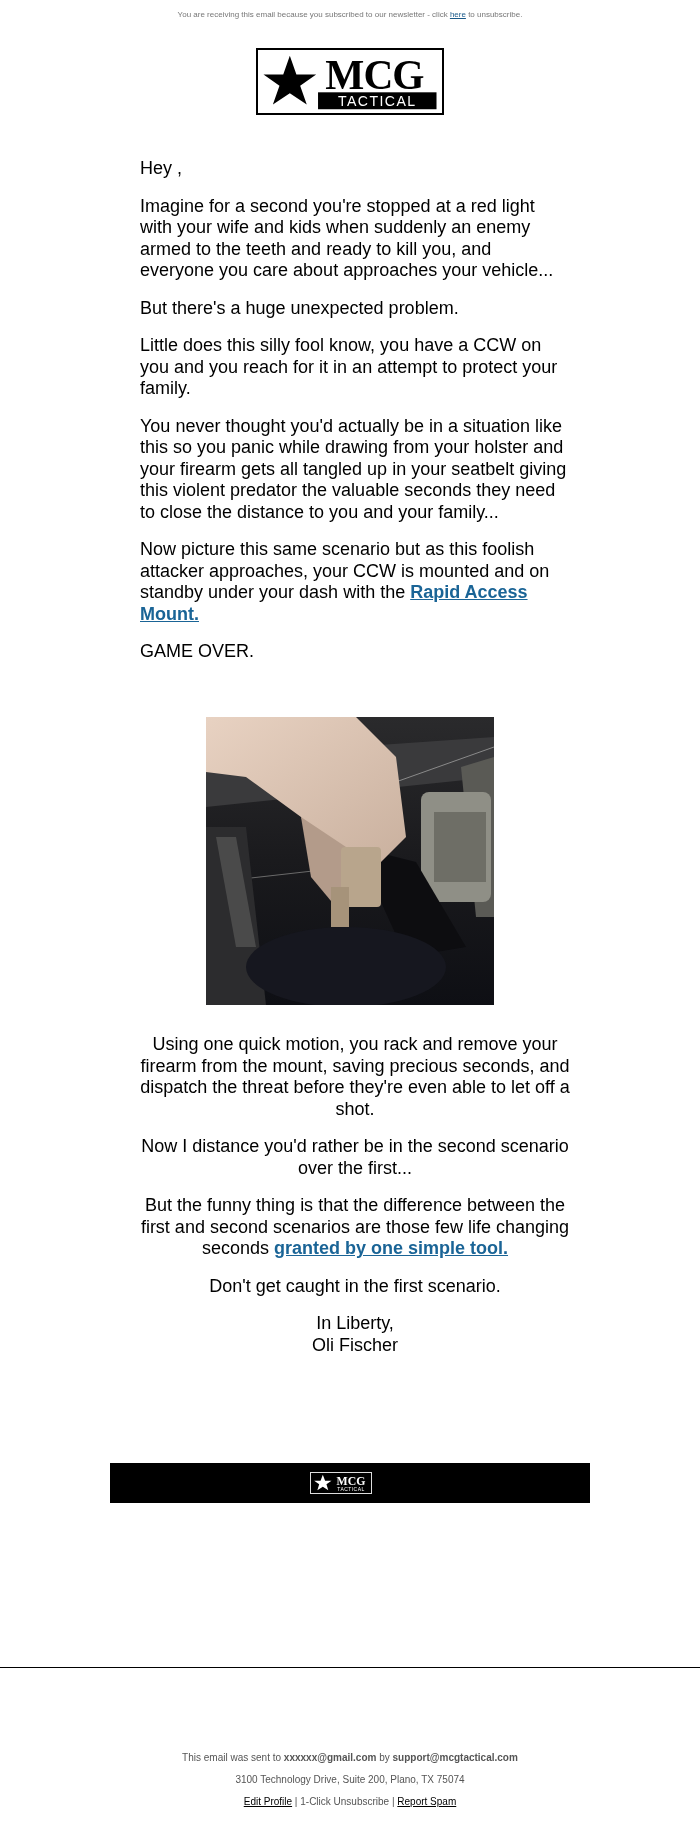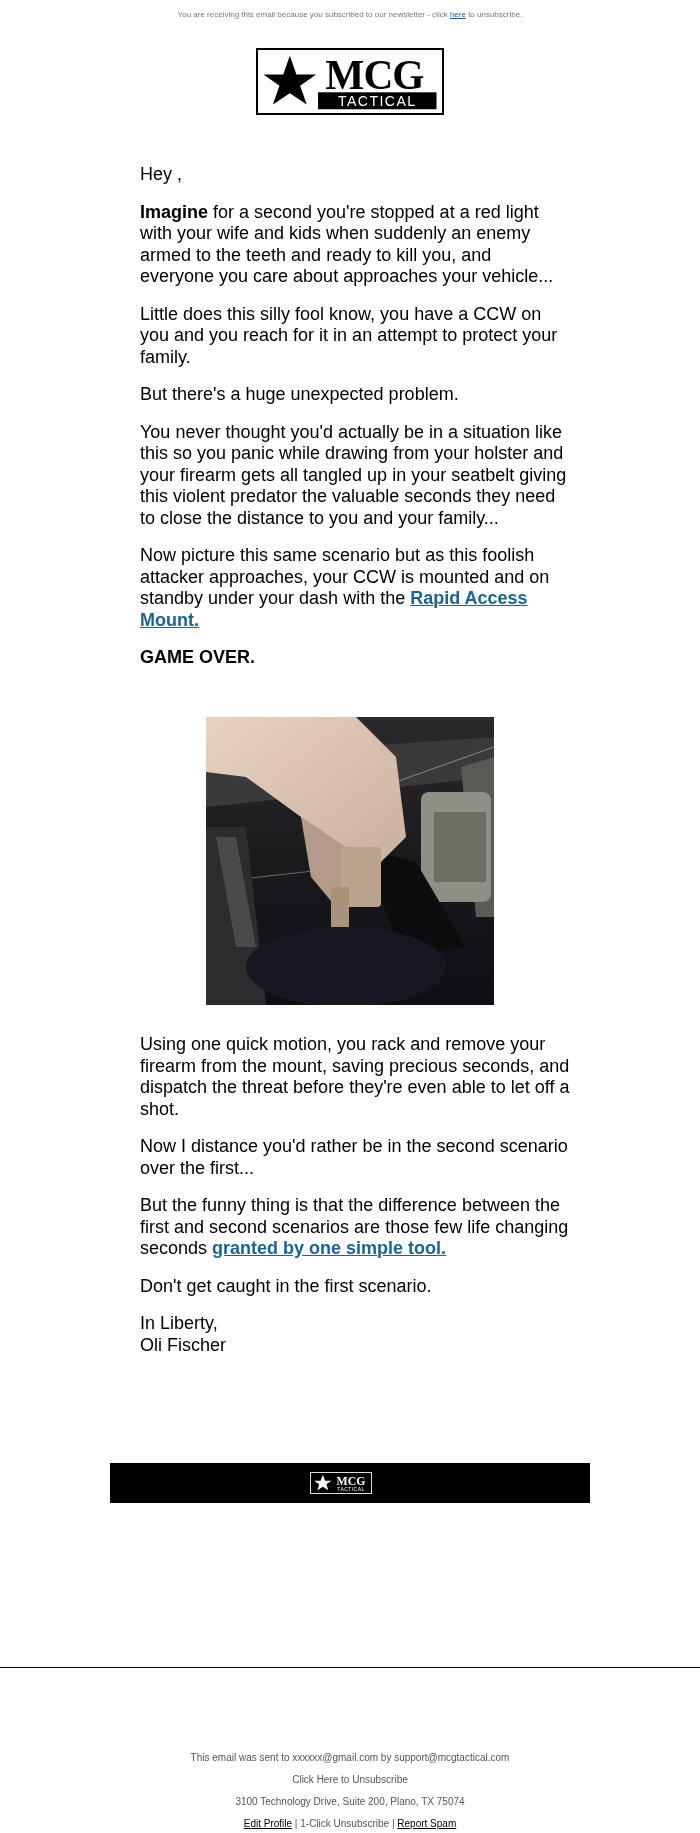--- a/index.html
+++ b/index.html
@@ -5,41 +5,41 @@
   * { box-sizing: border-box; margin: 0; padding: 0; }
   html, body { width: 700px; background: #ffffff; }
   body { font-family: "Liberation Sans", sans-serif; color: #000; position: relative; height: 1833px; overflow: hidden; }
 
   .preheader { position: absolute; top: 10px; left: 0; width: 700px; text-align: center; font-size: 8px; color: #777; }
   .preheader a { color: #1a5a8a; text-decoration: underline; }
 
   .logo { position: absolute; left: 256px; top: 48px; width: 188px; height: 67px; border: 2px solid #000; background: #fff; }
   .logo svg { display: block; width: 100%; height: 100%; }
 
-  .body-text { position: absolute; left: 140px; top: 164px; width: 430px; font-size: 18px; line-height: 21.5px; color: #000; }
+  .body-text { position: absolute; left: 140px; top: 158px; width: 430px; font-size: 18px; line-height: 21.5px; color: #000; }
   .body-text p { margin-bottom: 16px; }
-  .body-text b { font-weight: bold; }
+  .body-text b { font-weight: normal; }
   .body-text a { color: #1a6496; font-weight: bold; text-decoration: underline; }
 
   .hero { position: absolute; left: 206px; top: 717px; width: 288px; height: 288px; overflow: hidden; background: #141414; }
   .hero svg { display: block; width: 100%; height: 100%; }
 
   .body-text-2 { position: absolute; left: 140px; top: 1034px; width: 430px; font-size: 18px; line-height: 21.5px; }
-  .body-text-2 p { margin-bottom: 16px; }
+  .body-text-2 p { margin-bottom: 16px; text-align: center; }
   .body-text-2 a { color: #1a6496; font-weight: bold; }
 
   .footer-banner { position: absolute; left: 110px; top: 1463px; width: 480px; height: 40px; background: #000; }
   .mini-logo { position: absolute; left: 200px; top: 9px; width: 62px; height: 22px; border: 1px solid #ddd; }
   .mini-logo svg { display: block; width: 100%; height: 100%; }
 
   .divider { position: absolute; left: 0; top: 1667px; width: 700px; height: 1px; background: #000; }
 
   .footer { position: absolute; left: 0; top: 1752px; width: 700px; text-align: center; font-size: 10px; color: #555; }
   .footer .line { margin-bottom: 11px; line-height: 11px; }
-  .footer b { font-weight: normal; color: #555; }
+  .footer b { font-weight: bold; color: #555; }
   .footer a { color: #000; text-decoration: underline; }
   .footer .sep { color: #555; }
 </style>
 </head>
 <body>
 
 <div class="preheader">
   <span>You are receiving this email because you subscribed to our newsletter - click </span><a href="#">here</a><span> to unsubscribe.</span>
 </div>
 
@@ -50,22 +50,22 @@
     </g>
     <text x="120" y="41" text-anchor="middle" font-family="Liberation Serif, serif" font-weight="bold" font-size="44" fill="#000" letter-spacing="-1">MCG</text>
     <rect x="60" y="45" width="126" height="18" fill="#000"></rect>
     <text x="123" y="60" text-anchor="middle" font-family="Liberation Sans, sans-serif" font-size="15" fill="#fff" letter-spacing="1.5">TACTICAL</text>
   </svg>
 </div>
 
 <div class="body-text">
   <p>Hey ,</p>
   <p><b>Imagine</b><span> for a second you're stopped at a red light with your wife and kids when suddenly an enemy armed to the teeth and ready to kill you, and everyone you care about approaches your vehicle...</span></p>
+  <p>But there's a huge unexpected problem.</p>
   <p>Little does this silly fool know, you have a CCW on you and you reach for it in an attempt to protect your family.</p>
-  <p>But there's a huge unexpected problem.</p>
   <p>You never thought you'd actually be in a situation like this so you panic while drawing from your holster and your firearm gets all tangled up in your seatbelt giving this violent predator the valuable seconds they need to close the distance to you and your family...</p>
   <p><span>Now picture this same scenario but as this foolish attacker approaches, your CCW is mounted and on standby under your dash with the </span><a href="#">Rapid Access Mount.</a></p>
   <p><b>GAME OVER.</b></p>
 </div>
 
 <div class="hero" title="Hand drawing a handgun from an under-dash mount in a car">
   <svg viewBox="0 0 288 288" xmlns="http://www.w3.org/2000/svg" preserveAspectRatio="none">
     <defs>
       <linearGradient id="bg" x1="0" y1="0" x2="0" y2="1">
         <stop offset="0" stop-color="#2a2a2c"></stop>
@@ -112,18 +112,17 @@
     </svg>
   </div>
 </div>
 
 <div class="divider"></div>
 
 <div class="footer">
   <div class="line">
     <span>This email was sent to </span><b>xxxxxx@gmail.com</b><span> by </span><b>support@mcgtactical.com</b>
   </div>
-  <div class="line">Click Here to Unsubscribe</div>
   <div class="line">3100 Technology Drive, Suite 200, Plano, TX 75074</div>
   <div class="line">
     <a href="#">Edit Profile</a><span class="sep"> | </span><span>1-Click Unsubscribe</span><span class="sep"> | </span><a href="#">Report Spam</a>
   </div>
 </div>
 
 </body></html>

